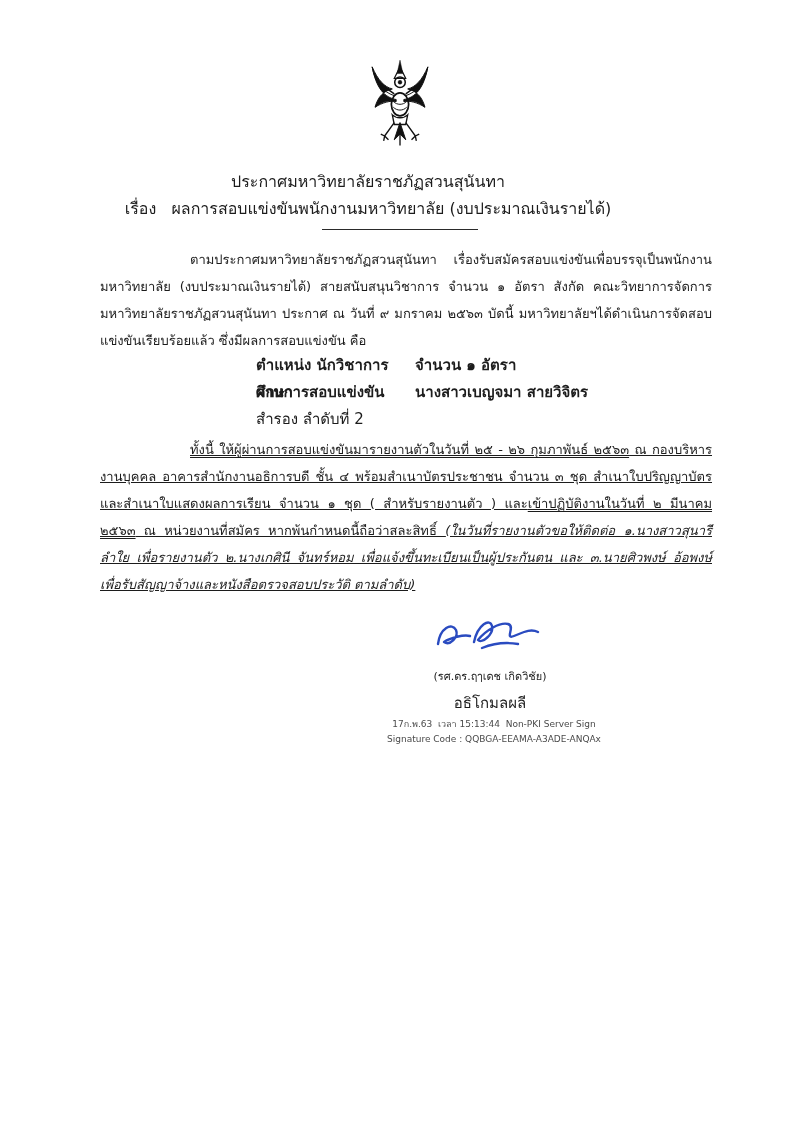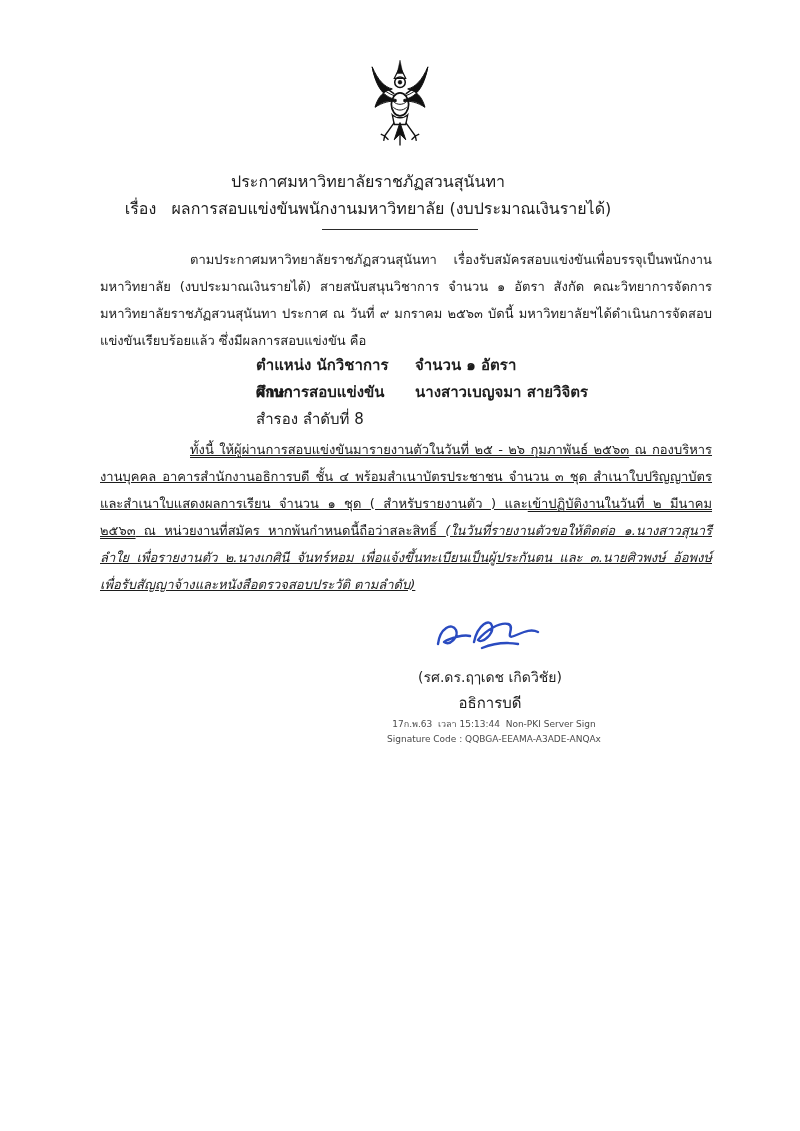--- a/index.html
+++ b/index.html
@@ -86,21 +86,21 @@
     width: 230px;
     text-align: center;
   }
   .signature-svg {
     display: block;
     margin: 0 auto;
     width: 120px;
     height: 48px;
   }
   .signatory-name {
-    font-size: 14px;
+    font-size: 11px;
     line-height: 26px;
     margin-top: 2px;
   }
   .signatory-title {
     font-size: 15px;
     line-height: 26px;
   }
   .sign-meta {
     font-size: 9px;
     line-height: 13px;
@@ -156,34 +156,34 @@
   <div class="position-block">
     <div class="pos-row bold">
       <span class="pos-label">ตำแหน่ง นักวิชาการศึกษา</span>
       <span class="pos-value">จำนวน ๑ อัตรา</span>
     </div>
     <div class="pos-row bold">
       <span class="pos-label">ผ่านการสอบแข่งขัน</span>
       <span class="pos-value">นางสาวเบญจมา สายวิจิตร</span>
     </div>
     <div class="pos-row">
-      <span class="pos-label">สำรอง ลำดับที่ 8</span>
+      <span class="pos-label">สำรอง ลำดับที่ 2</span>
     </div>
   </div>
 
   <div class="para para2"><span class="u">ทั้งนี้ ให้ผู้ผ่านการสอบแข่งขันมารายงานตัวในวันที่ ๒๕ - ๒๖ กุมภาพันธ์ ๒๕๖๓</span><span> ณ กองบริหารงานบุคคล อาคารสำนักงานอธิการบดี ชั้น ๔ พร้อมสำเนาบัตรประชาชน จำนวน ๓ ชุด สำเนาใบปริญญาบัตรและสำเนาใบแสดงผลการเรียน จำนวน ๑ ชุด ( สำหรับรายงานตัว ) และ</span><span class="u">เข้าปฏิบัติงานในวันที่ ๒ มีนาคม ๒๕๖๓</span><span> ณ หน่วยงานที่สมัคร หากพ้นกำหนดนี้ถือว่าสละสิทธิ์ </span><span class="it">(ในวันที่รายงานตัวขอให้ติดต่อ ๑.นางสาวสุนารี ลำใย เพื่อรายงานตัว ๒.นางเกศินี จันทร์หอม เพื่อแจ้งขึ้นทะเบียนเป็นผู้ประกันตน และ ๓.นายศิวพงษ์ อ้อพงษ์ เพื่อรับสัญญาจ้างและหนังสือตรวจสอบประวัติ ตามลำดับ)</span></div>
 
 
   <div class="signature-block">
     <svg class="signature-svg" viewBox="0 0 120 48" aria-hidden="true">
       <g fill="none" stroke="#2a4bc0" stroke-width="2.4" stroke-linecap="round" stroke-linejoin="round">
         <path d="M8 30 C10 14 22 8 26 16 C29 23 20 32 14 28 C20 24 34 20 40 22"></path>
         <path d="M44 28 C48 10 60 4 62 12 C64 20 52 30 48 26 C56 16 70 8 78 10 C86 12 74 26 84 22 C92 19 100 14 108 18"></path>
         <path d="M52 34 C62 30 76 28 88 30"></path>
       </g>
     </svg>
     <div class="signatory-name">(รศ.ดร.ฤๅเดช เกิดวิชัย)</div>
-    <div class="signatory-title">อธิการบดี</div>
+    <div class="signatory-title">อธิโกมลผลี</div>
     <div class="sign-meta">17ก.พ.63  เวลา 15:13:44  Non-PKI Server Sign</div>
     <div class="sign-meta">Signature Code : QQBGA-EEAMA-A3ADE-ANQAx</div>
   </div>
 
 </div>
 
 </body></html>

